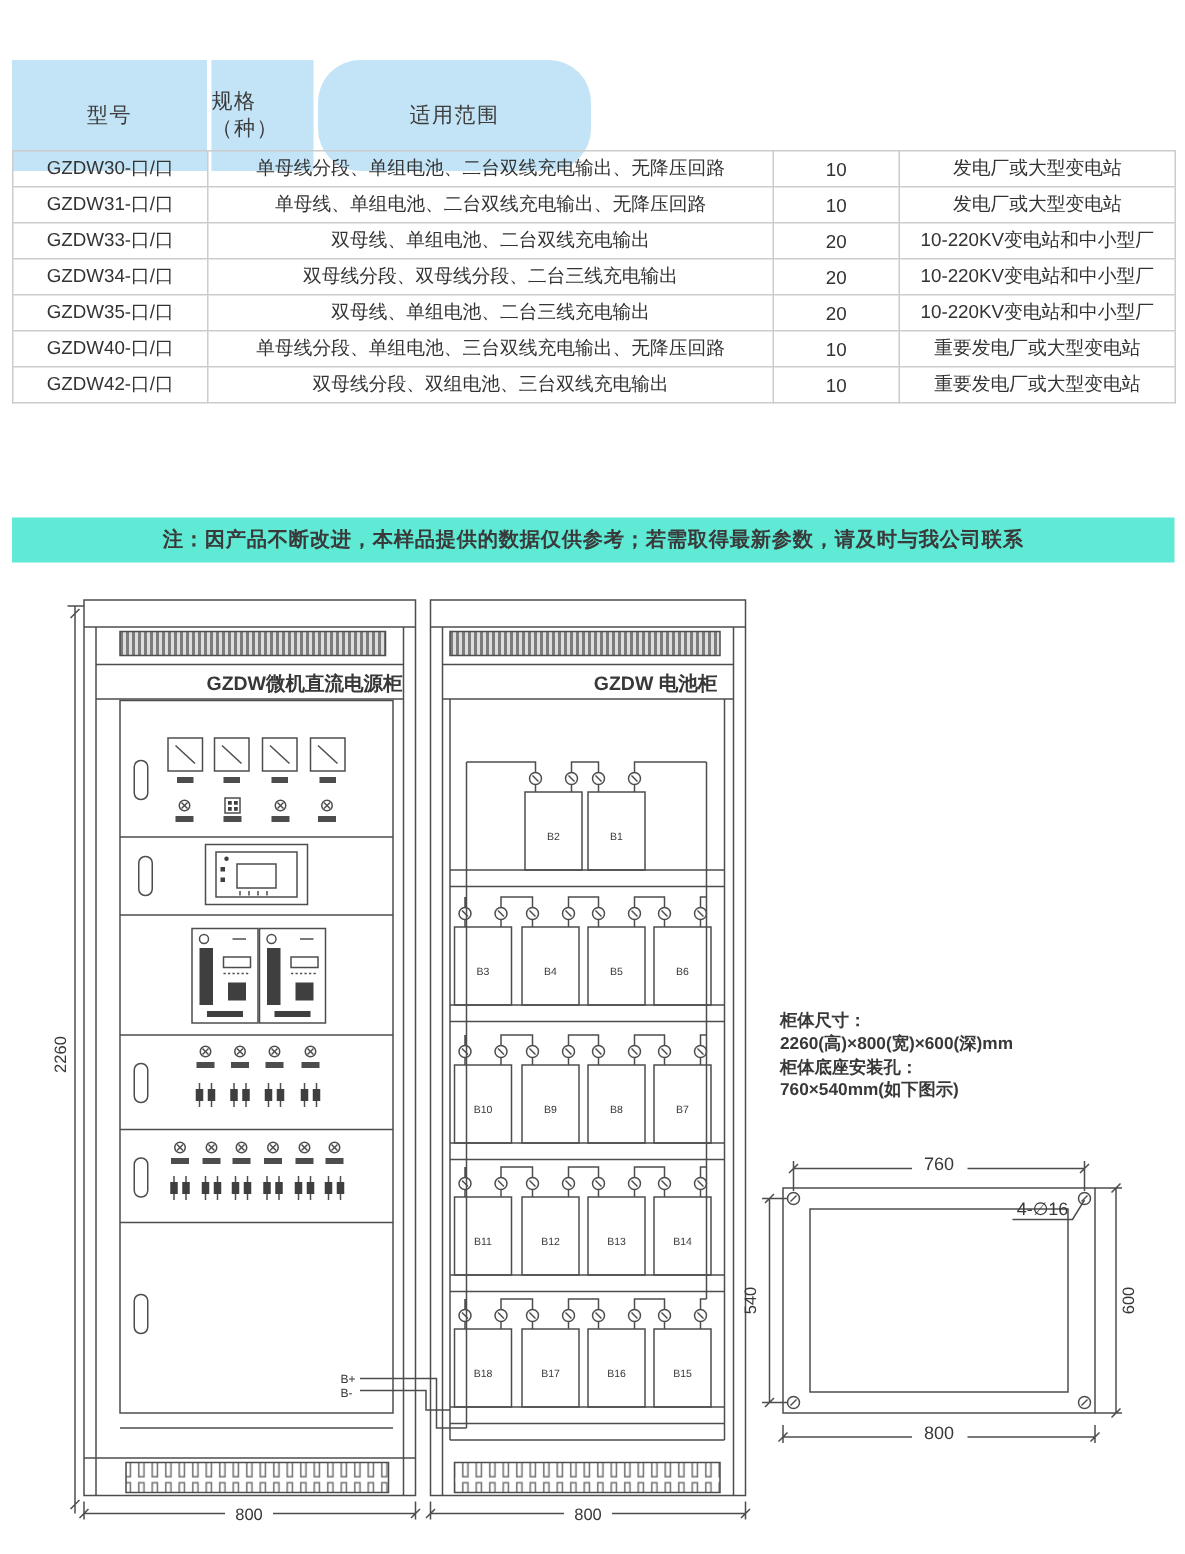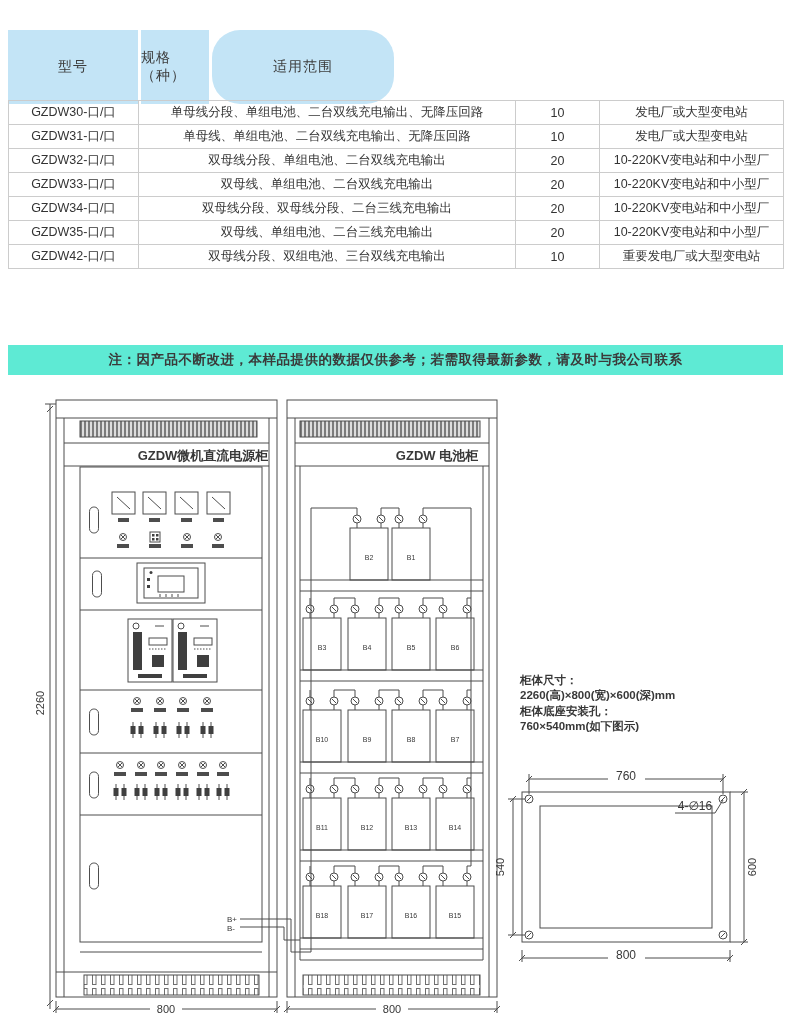--- a/index.html
+++ b/index.html
@@ -1,21 +1,21 @@
 <!DOCTYPE html>
 <html><head>
 <meta charset="utf-8">
 <style>
   html,body{margin:0;padding:0;background:#fff;}
   body{width:790px;height:1036px;position:relative;overflow:hidden;
        font-family:"Liberation Sans","DejaVu Sans",sans-serif;color:#333;}
   .abs{position:absolute;}
 
   
-  .thead{left:8px;top:30px;width:775px;height:74px;display:flex;gap:3px;}
+  .thead{left:8px;top:40px;width:775px;height:74px;display:flex;gap:3px;}
   .th{background:#c3e4f6;color:#3c3c3c;font-size:14px;display:flex;
       align-items:center;justify-content:center;letter-spacing:1px;}
   .th.c1{width:130px;} .th.c2{flex:1;} .th.c3{width:68px;} .th.c4{width:182px;border-radius:28px;}
 
   table.tbody{left:8px;top:100px;width:775px;border-collapse:collapse;table-layout:fixed;position:absolute;}
   table.tbody td{border:1px solid #ccc;height:23px;text-align:center;
                  font-size:12.5px;color:#333;padding:0 2px;white-space:nowrap;overflow:hidden;}
   td.model{font-size:13px;}
   col.c1{width:130px;} col.c2{width:377px;} col.c3{width:84px;} col.c4{width:184px;}
 
@@ -57,42 +57,42 @@
     <td>10</td>
     <td>发电厂或大型变电站</td>
   </tr>
   <tr>
     <td class="model">GZDW31-口/口</td>
     <td>单母线、单组电池、二台双线充电输出、无降压回路</td>
     <td>10</td>
     <td>发电厂或大型变电站</td>
   </tr>
   <tr>
-    <td class="model">GZDW32-口/口</td>
-    <td>双母线分段、单组电池、二台双线充电输出</td>
-    <td>20</td>
-    <td>10-220KV变电站和中小型厂</td>
-  </tr>
-  <tr>
     <td class="model">GZDW33-口/口</td>
     <td>双母线、单组电池、二台双线充电输出</td>
     <td>20</td>
     <td>10-220KV变电站和中小型厂</td>
   </tr>
   <tr>
     <td class="model">GZDW34-口/口</td>
     <td>双母线分段、双母线分段、二台三线充电输出</td>
     <td>20</td>
     <td>10-220KV变电站和中小型厂</td>
   </tr>
   <tr>
     <td class="model">GZDW35-口/口</td>
     <td>双母线、单组电池、二台三线充电输出</td>
     <td>20</td>
     <td>10-220KV变电站和中小型厂</td>
+  </tr>
+  <tr>
+    <td class="model">GZDW40-口/口</td>
+    <td>单母线分段、单组电池、三台双线充电输出、无降压回路</td>
+    <td>10</td>
+    <td>重要发电厂或大型变电站</td>
   </tr>
   <tr>
     <td class="model">GZDW42-口/口</td>
     <td>双母线分段、双组电池、三台双线充电输出</td>
     <td>10</td>
     <td>重要发电厂或大型变电站</td>
   </tr>
 </tbody>
   </table>
 

